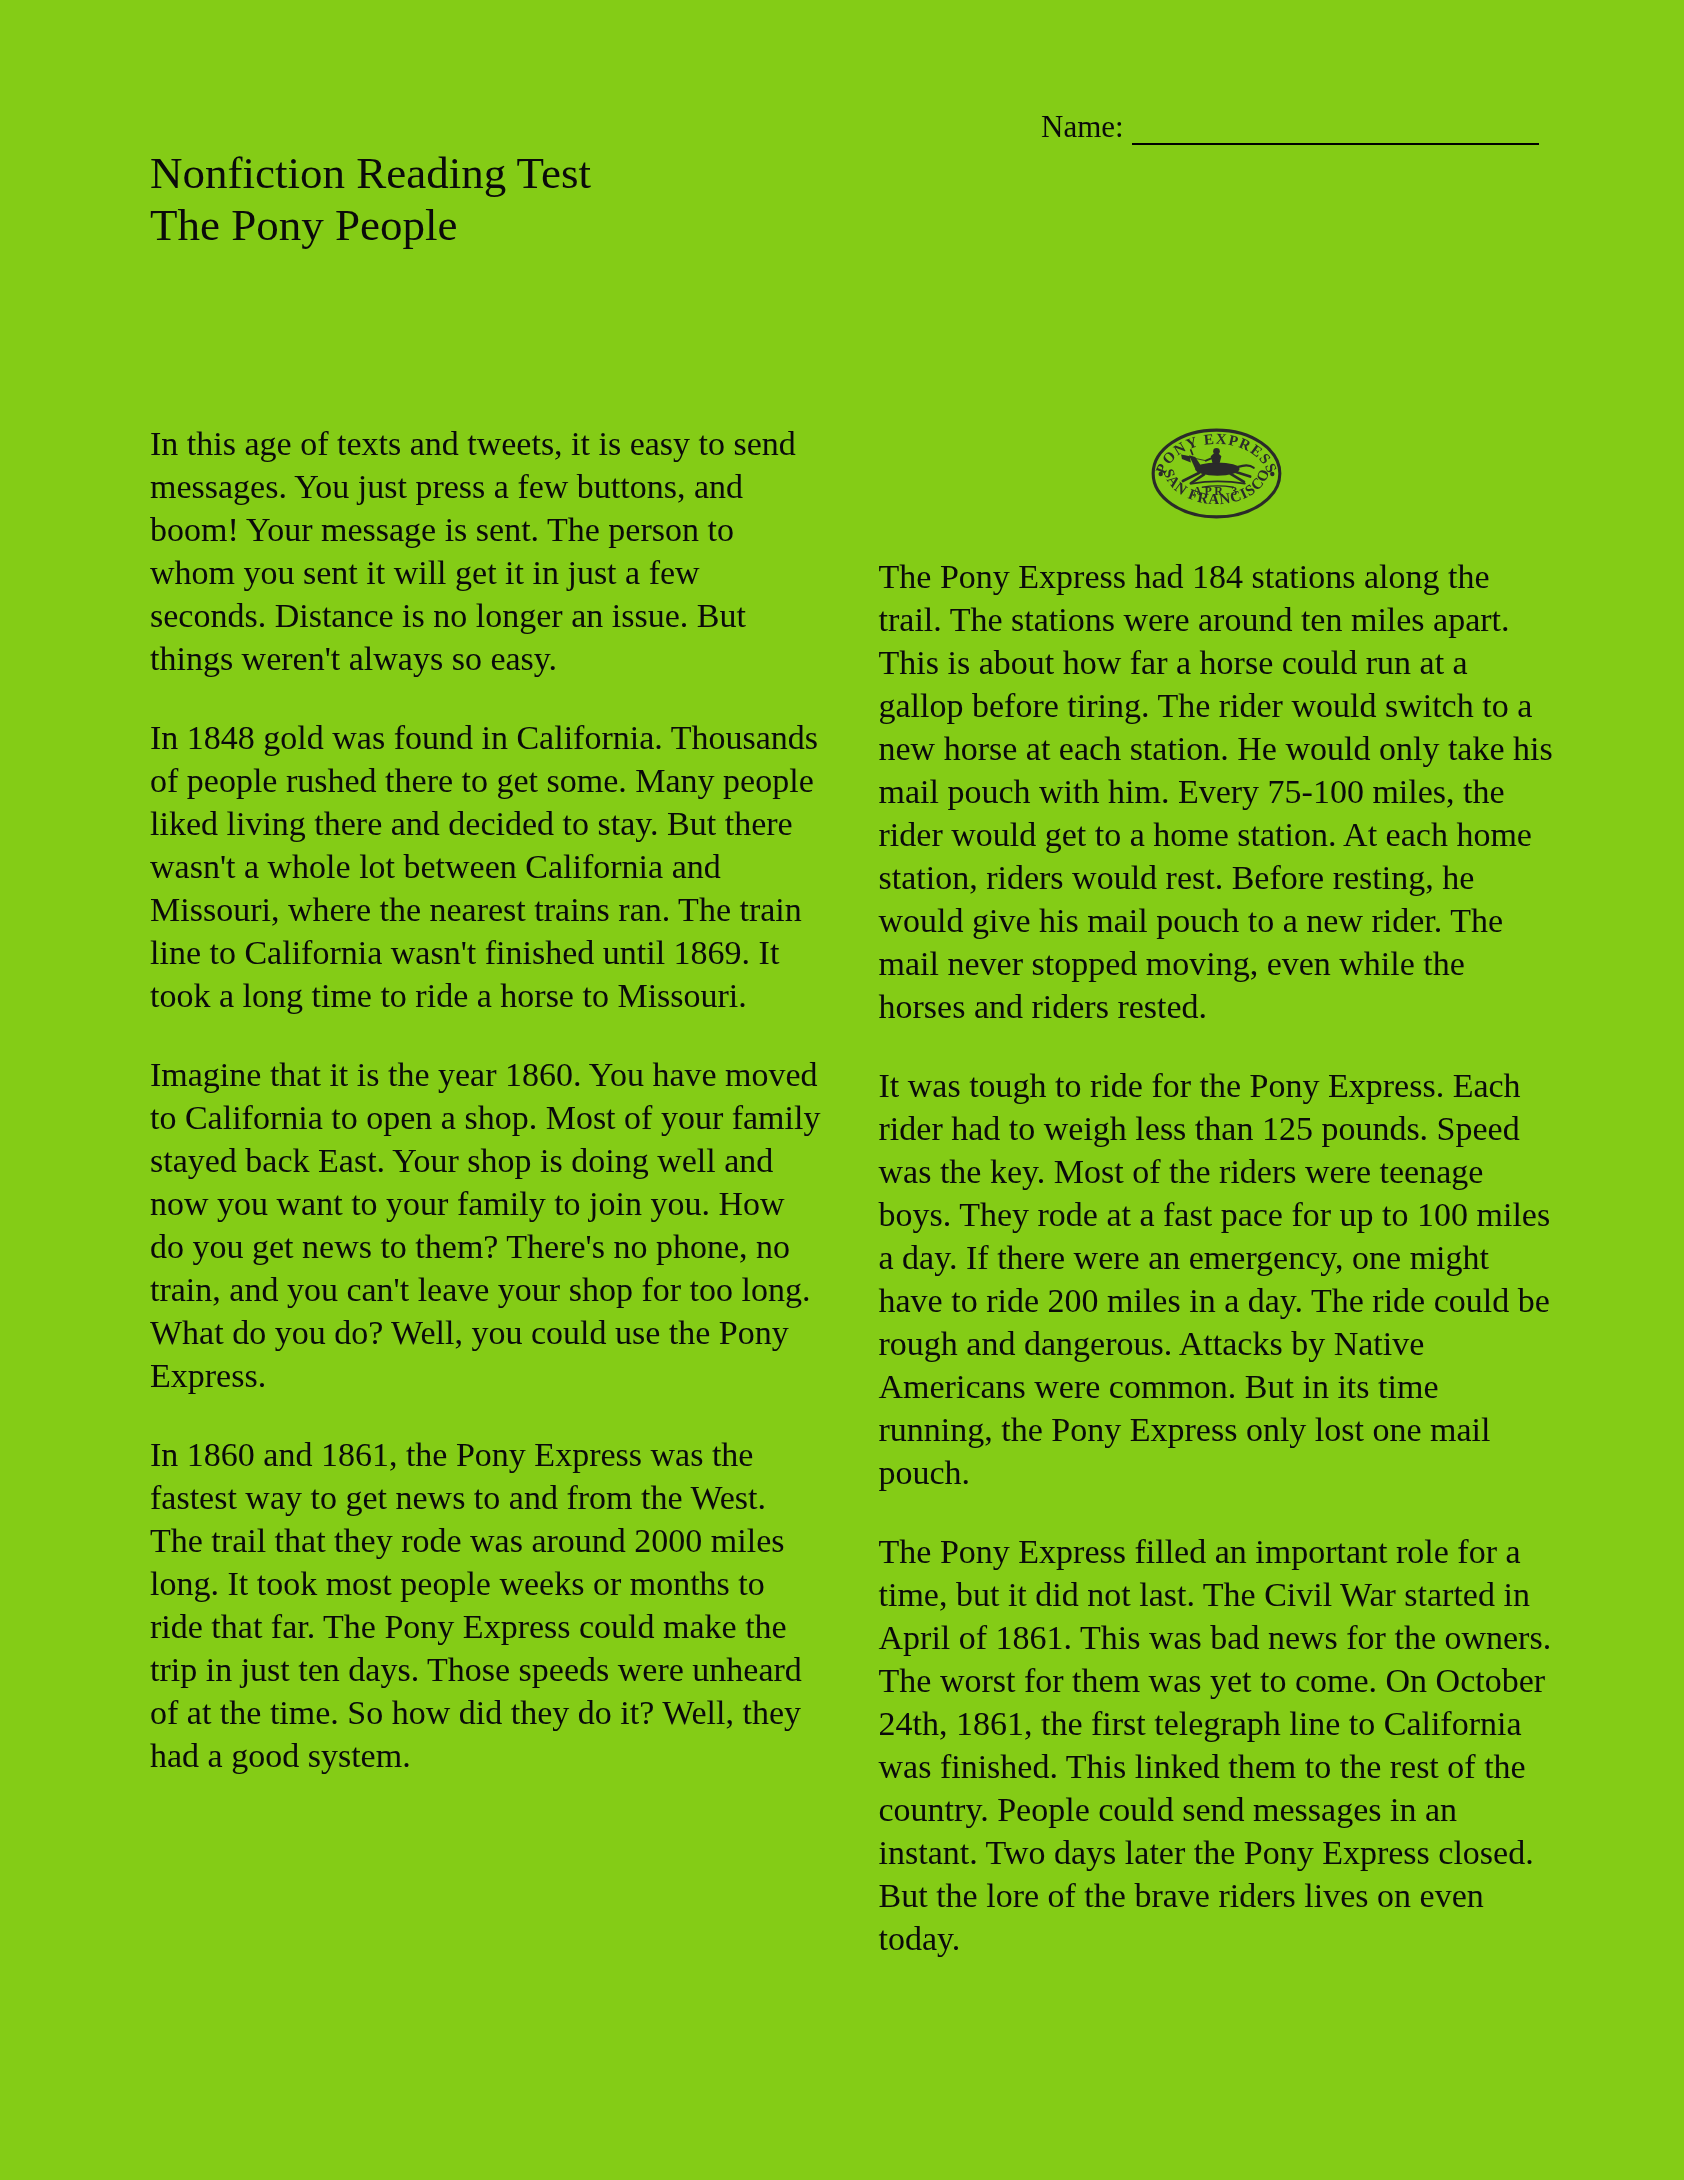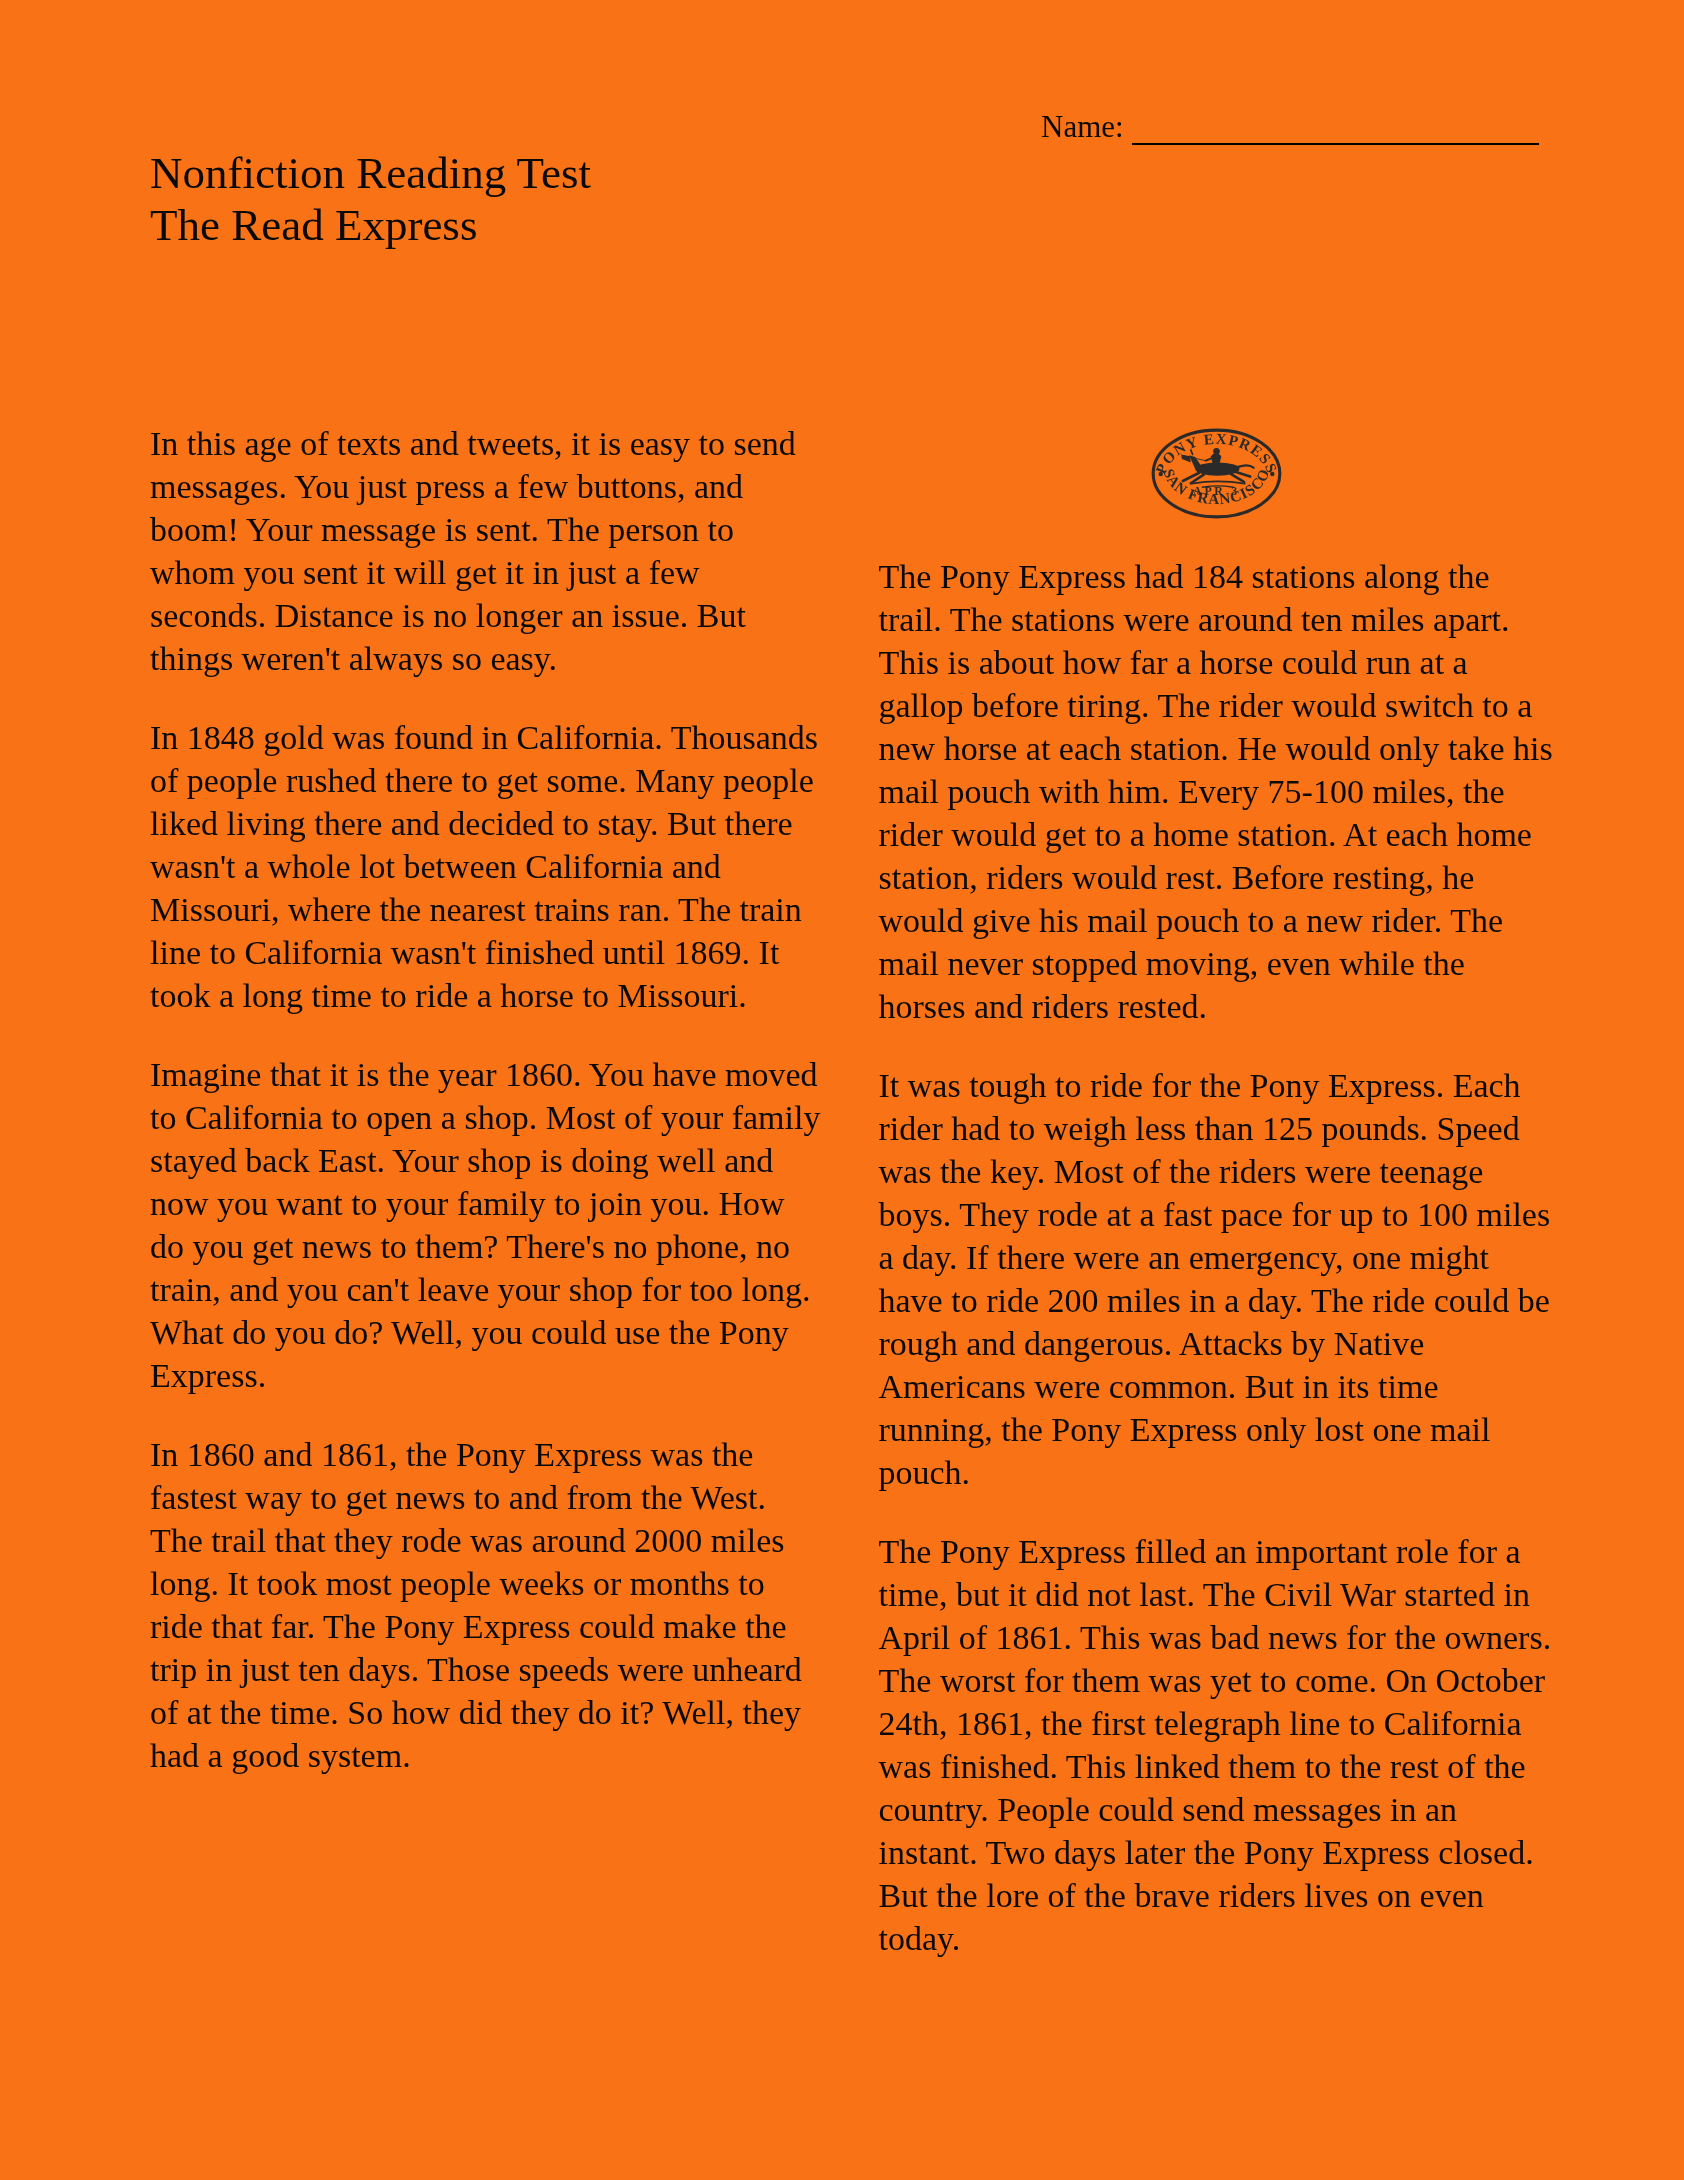--- a/index.html
+++ b/index.html
@@ -1,18 +1,18 @@
 <!DOCTYPE html>
 <html style="font-size:13.6px"><head>
 <meta charset="utf-8">
 <style>
   * { margin:0; padding:0; box-sizing:border-box; }
   html, body { width:1685px; height:2181px; background:#ffffff; }
   body { font-family:"Liberation Serif","DejaVu Serif",serif; color:#0a0a0a; }
-  .sheet { position:relative; width:1685px; height:2181px; background:#f97316; overflow:hidden; }
+  .sheet { position:relative; width:1685px; height:2181px; background:#84cc16; overflow:hidden; }
 
   .name-row { position:absolute; top:109px; left:1041px; font-size:31px; white-space:nowrap; }
   .name-label { display:inline-block; }
   .name-line { display:inline-block; width:407px; height:34px; margin-left:8.5px; border-bottom:2.6px solid #000; vertical-align:bottom; }
 
   .title { position:absolute; top:147px; left:150px; font-size:45px; line-height:52px; font-weight:normal; }
   .title-line { display:block; }
 
   .directions { position:absolute; top:305px; left:150px; width:1404px; font-size:37px; line-height:48px; }
   .directions strong { font-weight:bold; }
@@ -30,21 +30,21 @@
 <body>
 
 <div class="sheet">
 
   <div class="name-row">
     <span class="name-label">Name:</span><span class="name-line"></span>
   </div>
 
   <h1 class="title">
     <span class="title-line">Nonfiction Reading Test</span>
-    <span class="title-line">The Read Express</span>
+    <span class="title-line">The Pony People</span>
   </h1>
 
 
   <div class="columns">
 
     <div class="col col-left">
       <p>In this age of texts and tweets, it is easy to send messages. You just press a few buttons, and boom! Your message is sent. The person to whom you sent it will get it in just a few seconds. Distance is no longer an issue. But things weren't always so easy.</p>
       <p>In 1848 gold was found in California. Thousands of people rushed there to get some. Many people liked living there and decided to stay. But there wasn't a whole lot between California and Missouri, where the nearest trains ran. The train line to California wasn't finished until 1869. It took a long time to ride a horse to Missouri.</p>
       <p>Imagine that it is the year 1860. You have moved to California to open a shop. Most of your family stayed back East. Your shop is doing well and now you want to your family to join you. How do you get news to them? There's no phone, no train, and you can't leave your shop for too long. What do you do? Well, you could use the Pony Express.</p>
       <p>In 1860 and 1861, the Pony Express was the fastest way to get news to and from the West. The trail that they rode was around 2000 miles long. It took most people weeks or months to ride that far. The Pony Express could make the trip in just ten days. Those speeds were unheard of at the time. So how did they do it? Well, they had a good system.</p>

